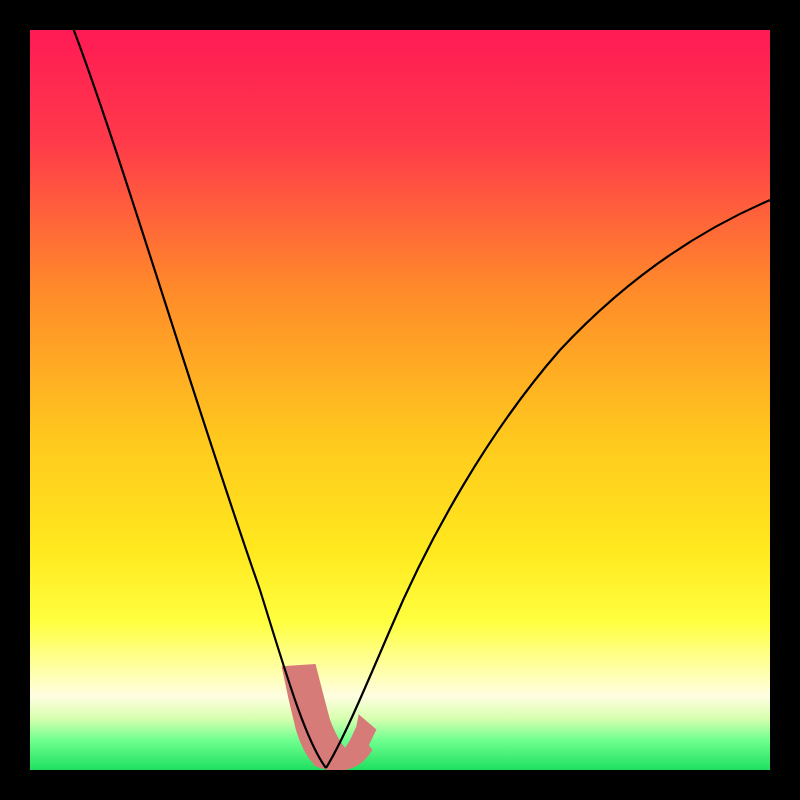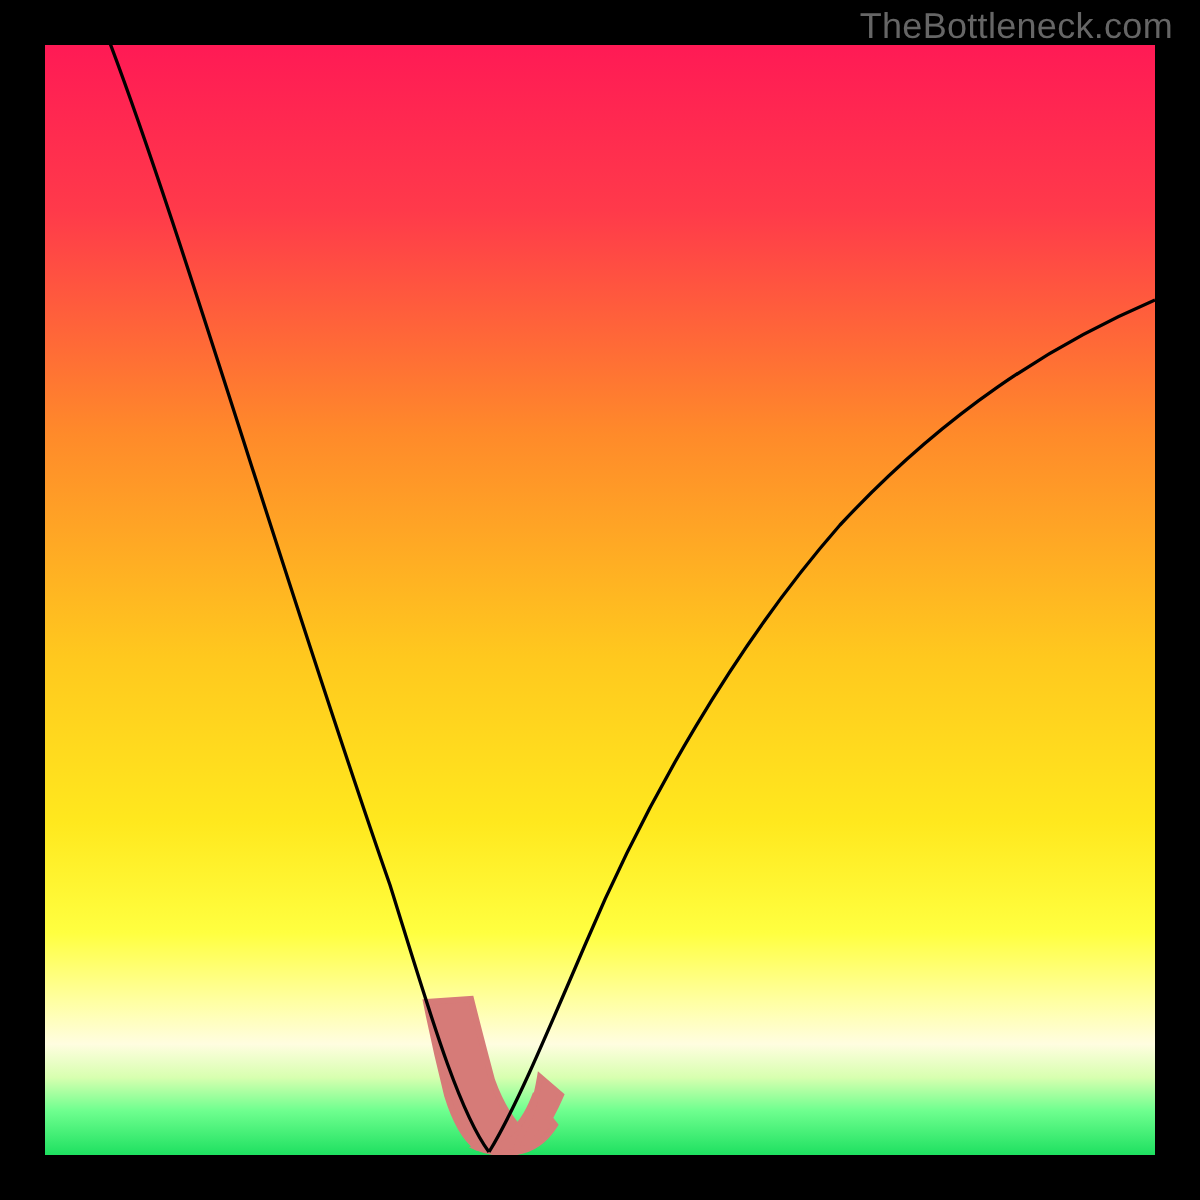--- a/index.html
+++ b/index.html
@@ -36,21 +36,20 @@
     overflow: hidden;
   }
   svg {
     display: block;
   }
 </style>
 </head>
 <body>
 
 <div class="outer-frame">
-  <div class="watermark">TheBottleneck.com</div>
 
   <div class="plot-area">
     <svg width="740" height="740" viewBox="0 0 740 740">
       <defs>
         <linearGradient id="bg-grad" x1="0" y1="0" x2="0" y2="1">
           <stop offset="0%" stop-color="#ff1a55"></stop>
           <stop offset="15%" stop-color="#ff3a4a"></stop>
           <stop offset="35%" stop-color="#ff8a2a"></stop>
           <stop offset="55%" stop-color="#ffc81e"></stop>
           <stop offset="70%" stop-color="#ffe81e"></stop>

